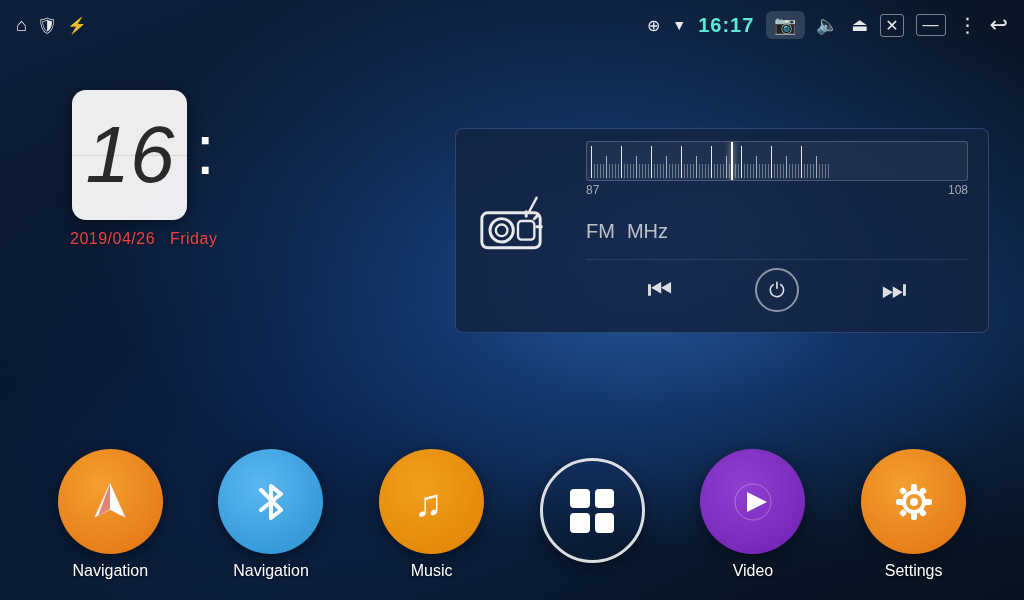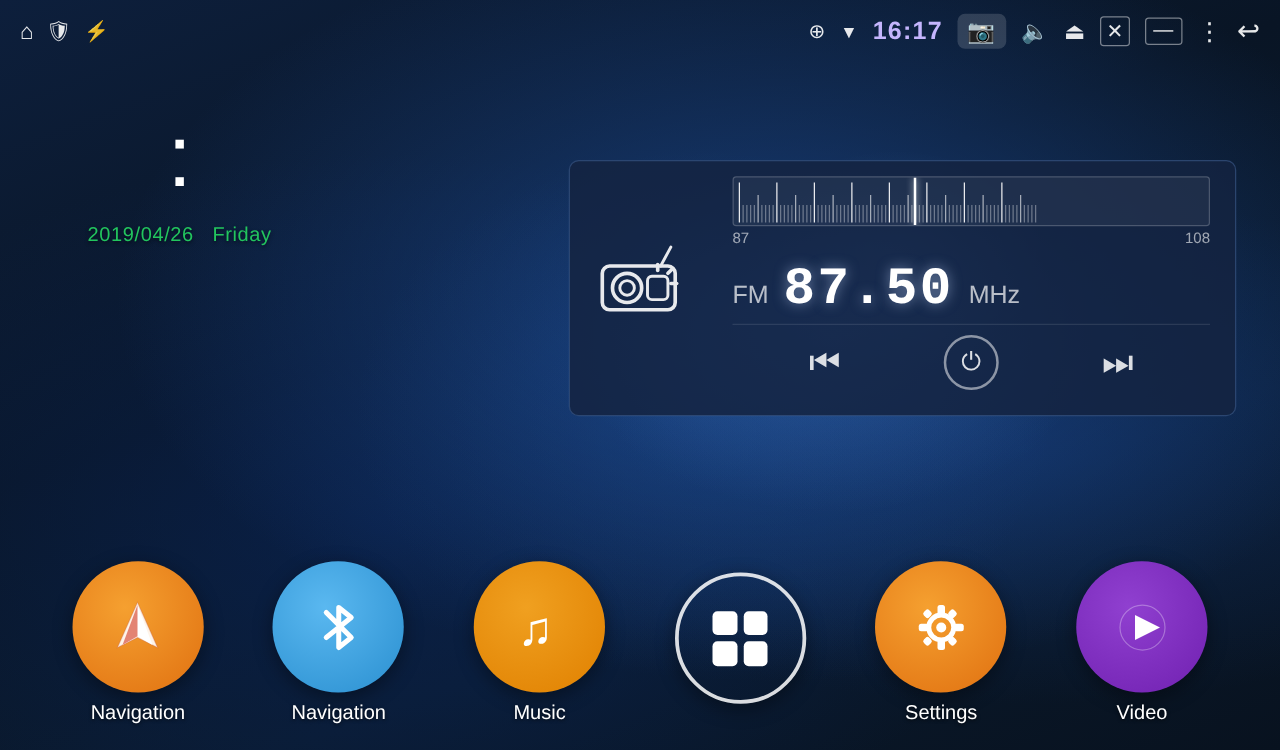--- a/index.html
+++ b/index.html
@@ -60,21 +60,21 @@
       gap: 12px;
     }
 
     .status-icon {
       color: white;
       font-size: 18px;
       opacity: 0.9;
     }
 
     .status-time {
-      color: #c4b5fd;
+      color: #5eead4;
       font-size: 20px;
       font-weight: bold;
       letter-spacing: 1px;
     }
 
     .status-camera {
       background: rgba(255,255,255,0.15);
       border-radius: 6px;
       padding: 3px 8px;
       color: white;
@@ -126,21 +126,21 @@
 
     .clock-separator {
       color: white;
       font-size: 70px;
       font-weight: 300;
       line-height: 1;
       margin-bottom: 10px;
     }
 
     .clock-date {
-      color: #22c55e;
+      color: #ef4444;
       font-size: 16px;
       margin-top: 10px;
       text-shadow: 0 1px 3px rgba(0,0,0,0.5);
       letter-spacing: 0.5px;
     }
 
     
     .radio-widget {
       position: absolute;
       top: 128px;
@@ -342,20 +342,23 @@
     <span class="status-icon" style="font-size:18px;">⏏</span>
     <span class="status-icon" style="font-size:16px; border:1px solid rgba(255,255,255,0.5); padding:1px 4px; border-radius:3px;">✕</span>
     <span class="status-icon" style="font-size:16px; border:1px solid rgba(255,255,255,0.5); padding:1px 6px; border-radius:3px;">—</span>
     <span class="status-icon" style="font-size:20px;">⋮</span>
     <span class="status-icon" style="font-size:22px;">↩</span>
   </div>
 </div>
 
 <div class="clock-widget">
   <div class="clock-digits">
+    <div class="clock-card">
+      <span>16</span>
+    </div>
     <div class="clock-separator">:</div>
   </div>
   <div class="clock-date">
     <span>2019/04/26</span>&nbsp;&nbsp;
     <span>Friday</span>
   </div>
 </div>
 
 <div class="radio-widget">
 
@@ -466,21 +469,20 @@
         <div class="freq-indicator"></div>
       </div>
       <div class="freq-labels">
         <span>87</span>
         <span>108</span>
       </div>
     </div>
 
     <div class="radio-main-freq">
       <span class="fm-label">FM</span>
-      <span class="freq-number">87.50</span>
       <span class="mhz-label">MHz</span>
     </div>
 
     <div class="radio-controls">
       <span class="radio-btn">⏮</span>
       <span class="radio-btn" style="font-size:30px; border: 2px solid rgba(255,255,255,0.6); border-radius:50%; width:44px; height:44px; display:flex; align-items:center; justify-content:center; font-size:20px;">⏻</span>
       <span class="radio-btn">⏭</span>
     </div>
   </div>
 </div>
@@ -525,20 +527,31 @@
       <div class="home-grid">
         <div class="home-grid-cell"></div>
         <div class="home-grid-cell"></div>
         <div class="home-grid-cell"></div>
         <div class="home-grid-cell"></div>
       </div>
     </div>
     <span class="app-label"></span>
   </div>
 
+
+  <div class="app-item">
+    <div class="app-icon icon-video">
+      <svg viewBox="0 0 56 56" fill="white">
+
+        <circle cx="28" cy="28" r="18" fill="none" stroke="rgba(255,255,255,0.3)" stroke-width="1"></circle>
+        <polygon points="22,18 42,28 22,38" fill="white"></polygon>
+      </svg>
+    </div>
+    <span class="app-label">Video</span>
+  </div>
 
   <div class="app-item">
     <div class="app-icon icon-settings">
       <svg viewBox="0 0 56 56" fill="white">
 
         <circle cx="28" cy="28" r="10" fill="none" stroke="white" stroke-width="4"></circle>
         <circle cx="28" cy="28" r="4" fill="white"></circle>
 
         <rect x="25" y="10" width="6" height="8" rx="2" fill="white"></rect>
         <rect x="25" y="38" width="6" height="8" rx="2" fill="white"></rect>
@@ -546,24 +559,13 @@
         <rect x="38" y="25" width="8" height="6" rx="2" fill="white"></rect>
         <rect x="14" y="14" width="6" height="6" rx="2" fill="white" transform="rotate(45 17 17)"></rect>
         <rect x="34" y="36" width="6" height="6" rx="2" fill="white" transform="rotate(45 37 39)"></rect>
         <rect x="14" y="36" width="6" height="6" rx="2" fill="white" transform="rotate(45 17 39)"></rect>
         <rect x="34" y="14" width="6" height="6" rx="2" fill="white" transform="rotate(45 37 17)"></rect>
       </svg>
     </div>
     <span class="app-label">Settings</span>
   </div>
 
-  <div class="app-item">
-    <div class="app-icon icon-video">
-      <svg viewBox="0 0 56 56" fill="white">
-
-        <circle cx="28" cy="28" r="18" fill="none" stroke="rgba(255,255,255,0.3)" stroke-width="1"></circle>
-        <polygon points="22,18 42,28 22,38" fill="white"></polygon>
-      </svg>
-    </div>
-    <span class="app-label">Video</span>
-  </div>
-
 </div>
 
 </body></html>

